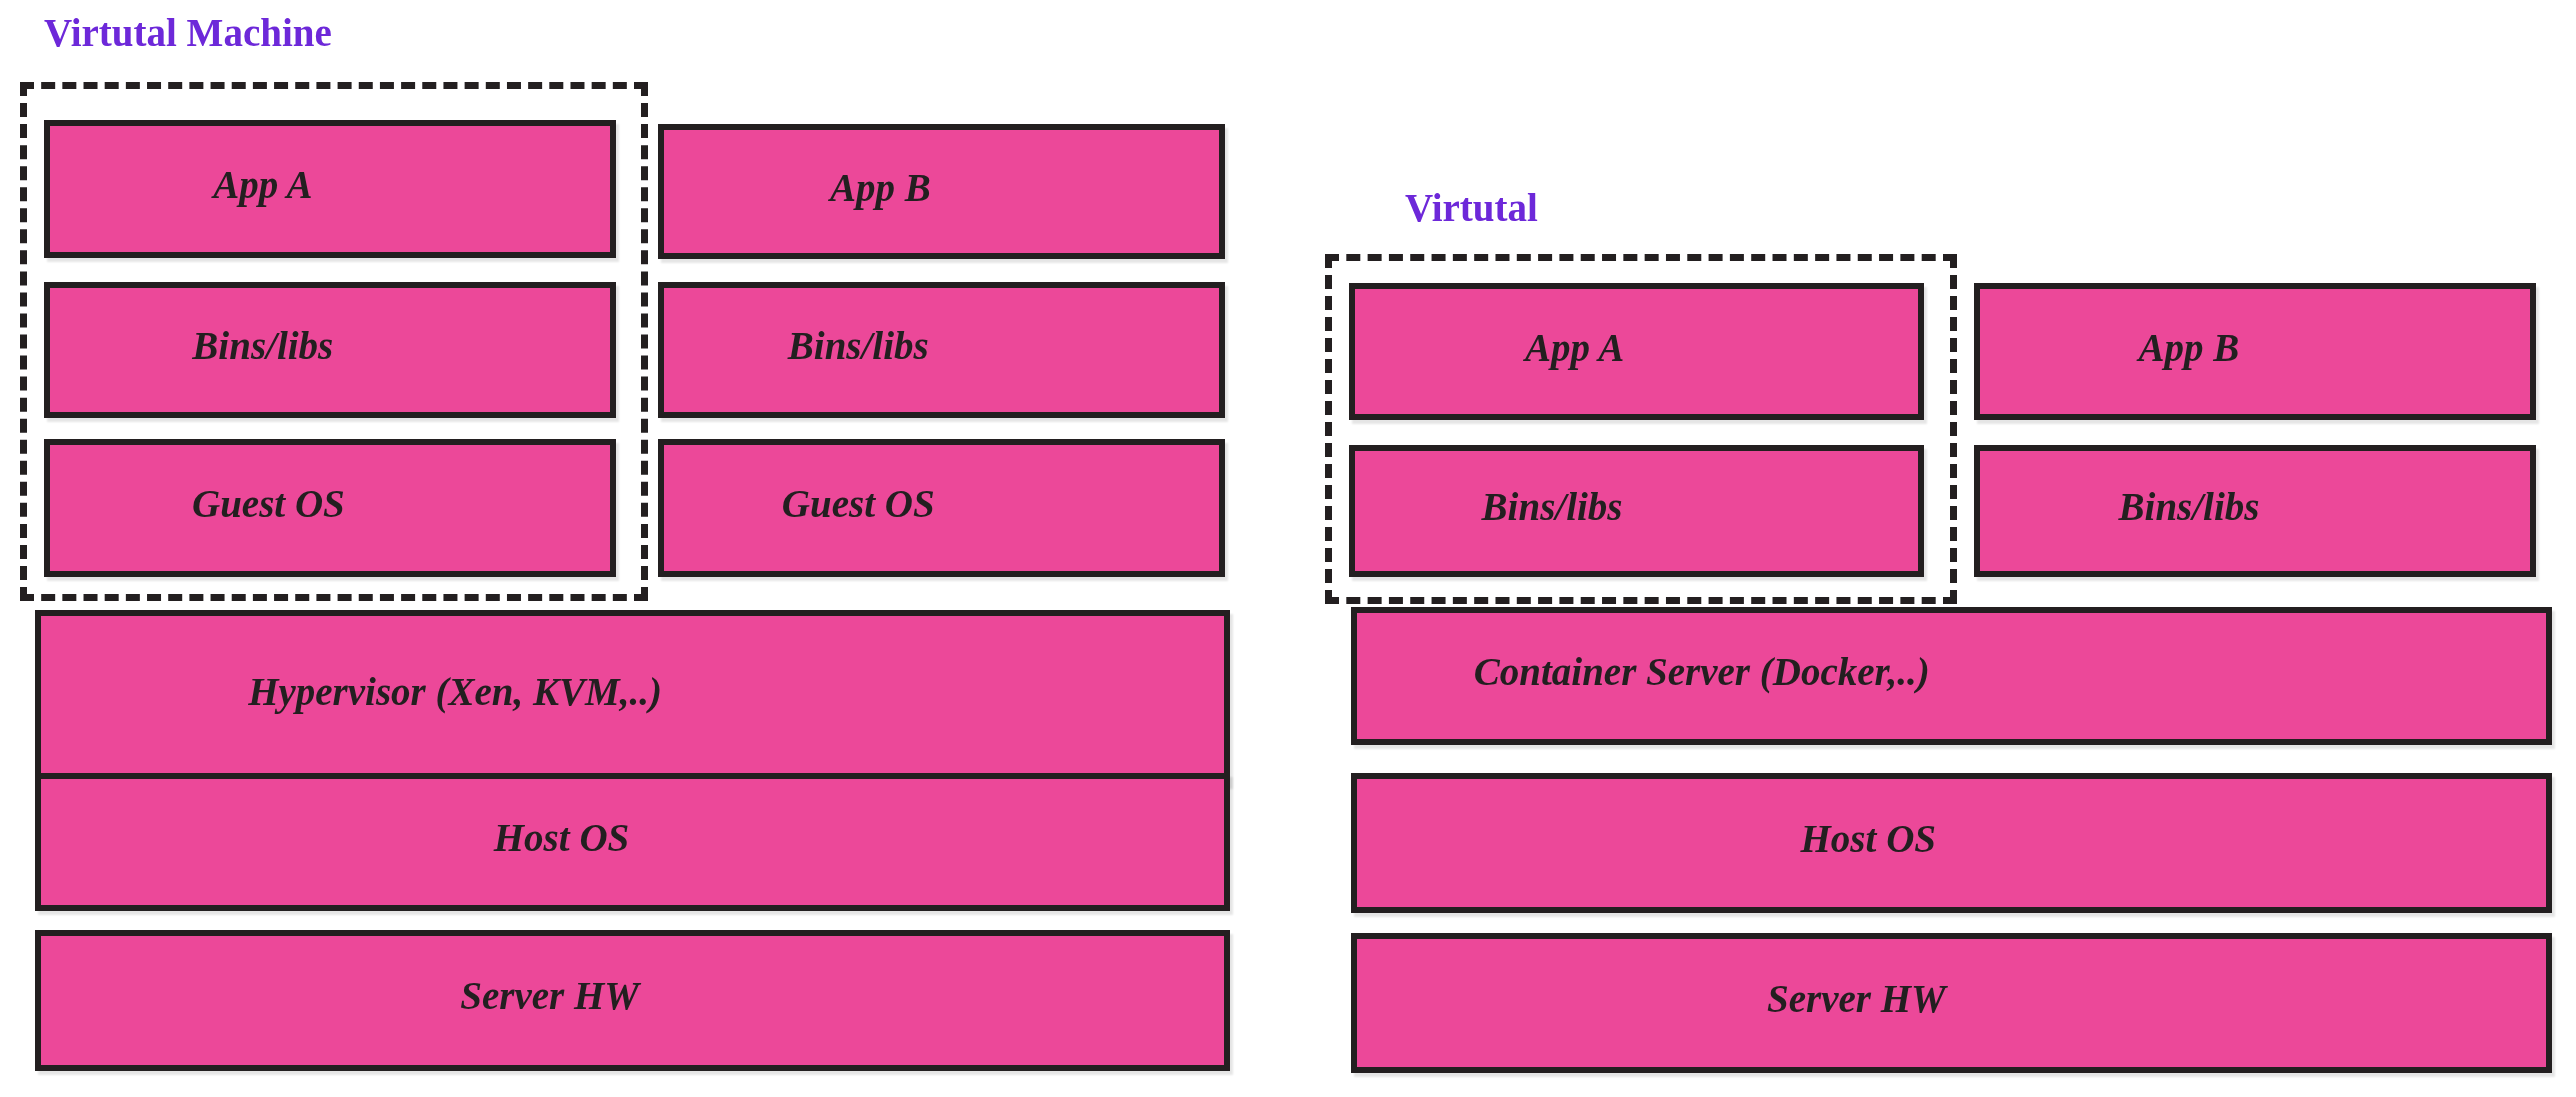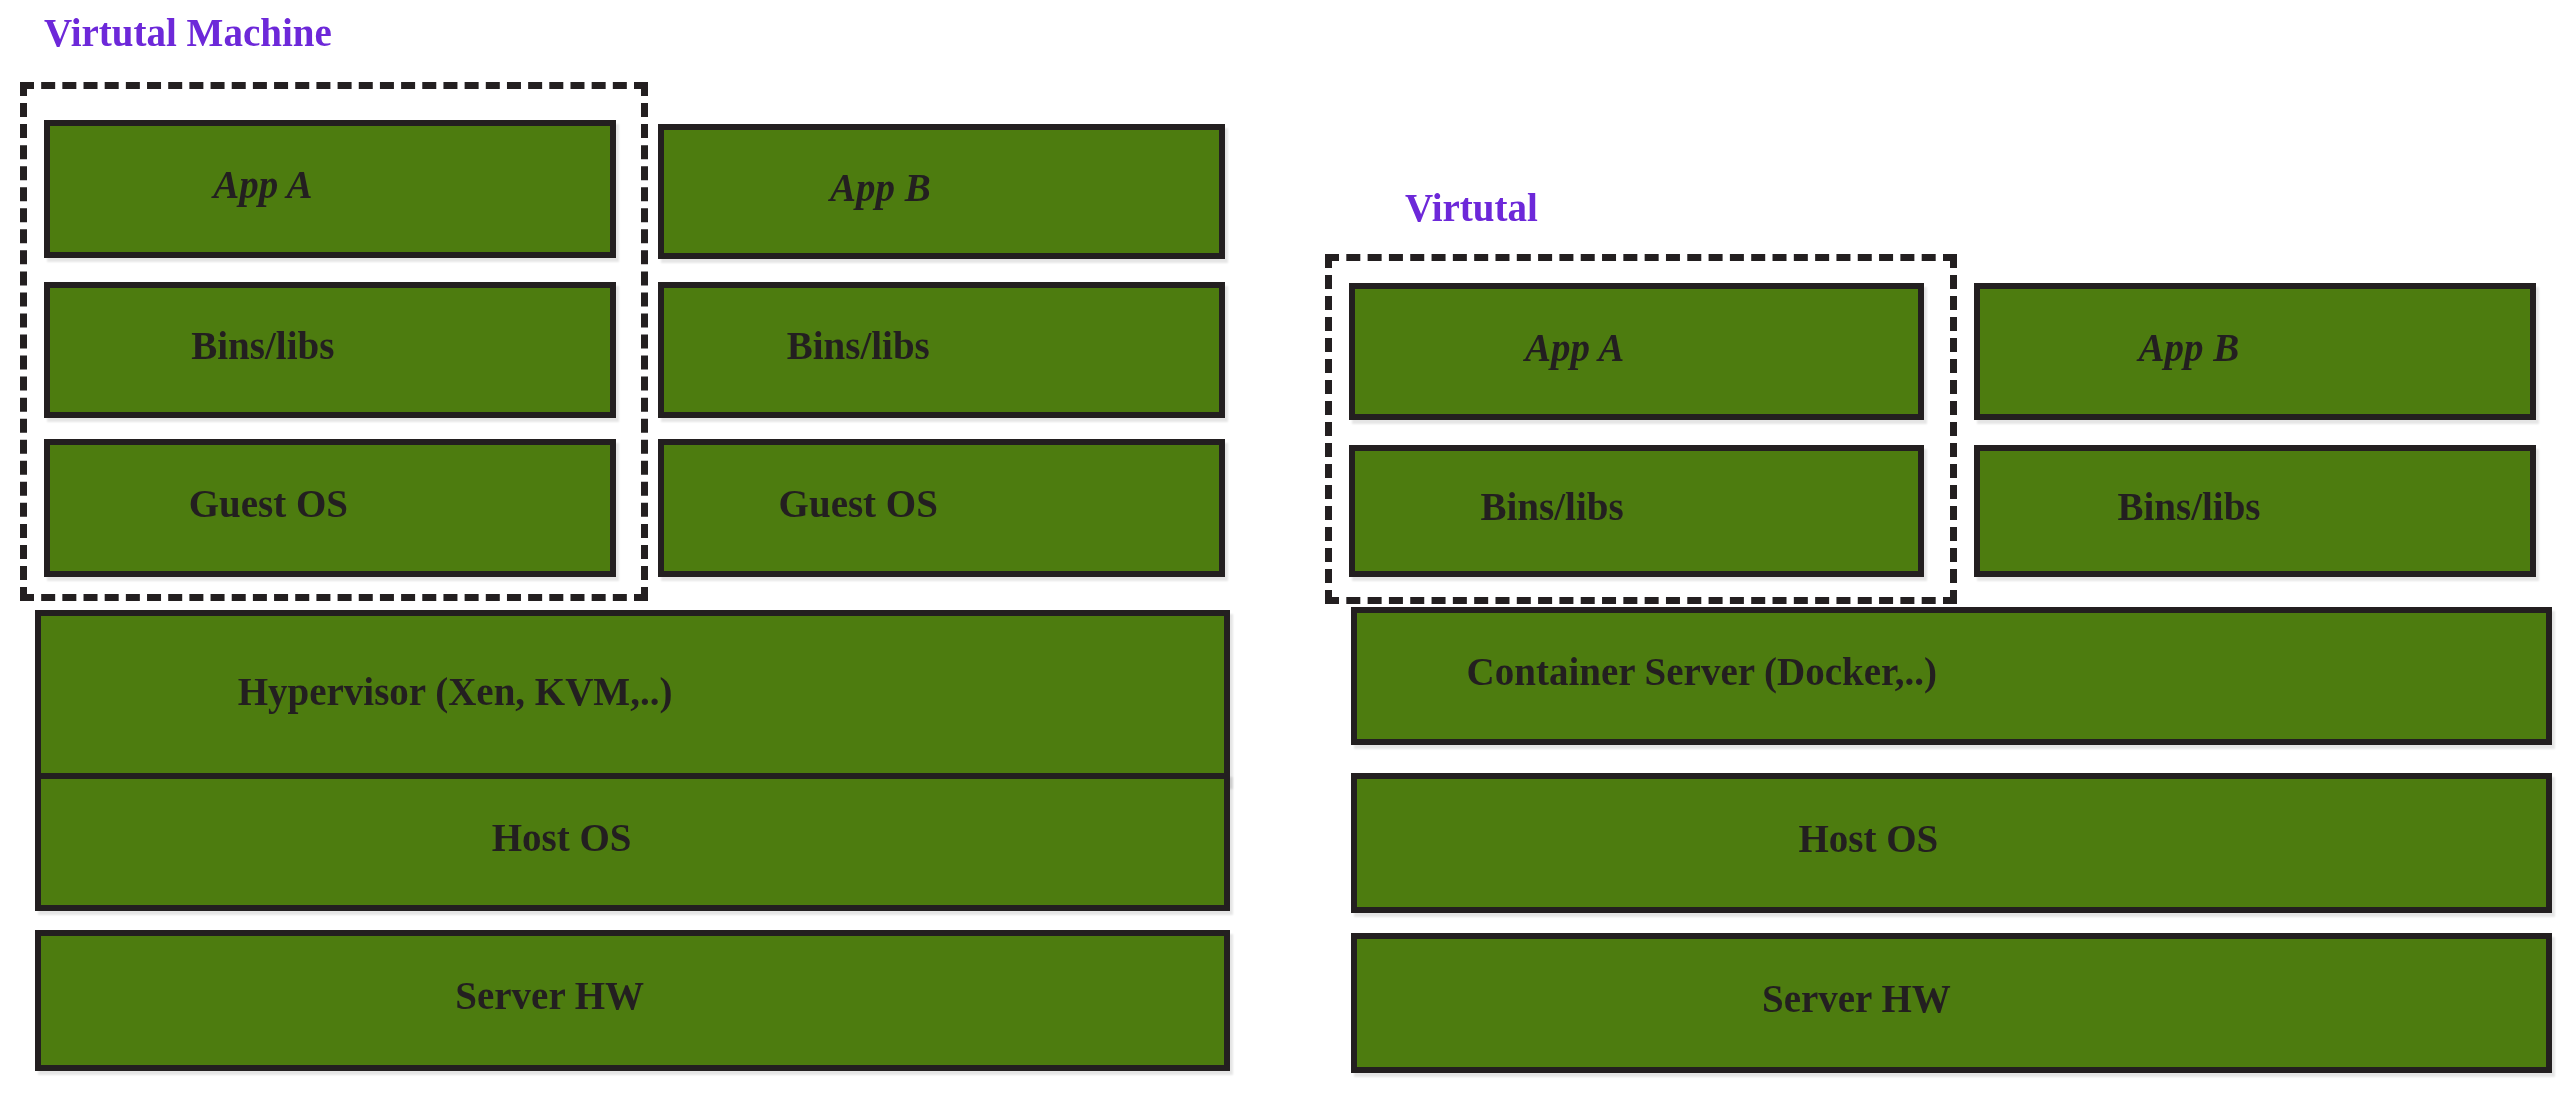--- a/index.html
+++ b/index.html
@@ -25,32 +25,33 @@
     color: #6d28d9;
   }
   .dashed-region {
     position: absolute;
     border: 7.9px dashed #231f20;
     background: transparent;
   }
   .box {
     position: absolute;
     border: 6.9px solid #231f20;
-    background: #4d7c0f;
+    background: #ec4899;
     box-shadow: 2.9px 3.9px 2px rgba(0,0,0,0.10);
     box-sizing: border-box;
   }
   .box .lbl {
     position: absolute;
     top: 46%;
     transform: translate(-50%, -50%);
     font-size: 39px;
     font-weight: bold;
     white-space: nowrap;
     color: #231f20;
+    font-style: italic;
   }
   .lbl.italic { font-style: italic; }
 </style>
 </head>
 <body>
 
 <div id="canvas">
 
   <div class="panel-title" style="left:44px; top:11.8px;">Virtutal Machine</div>
 

